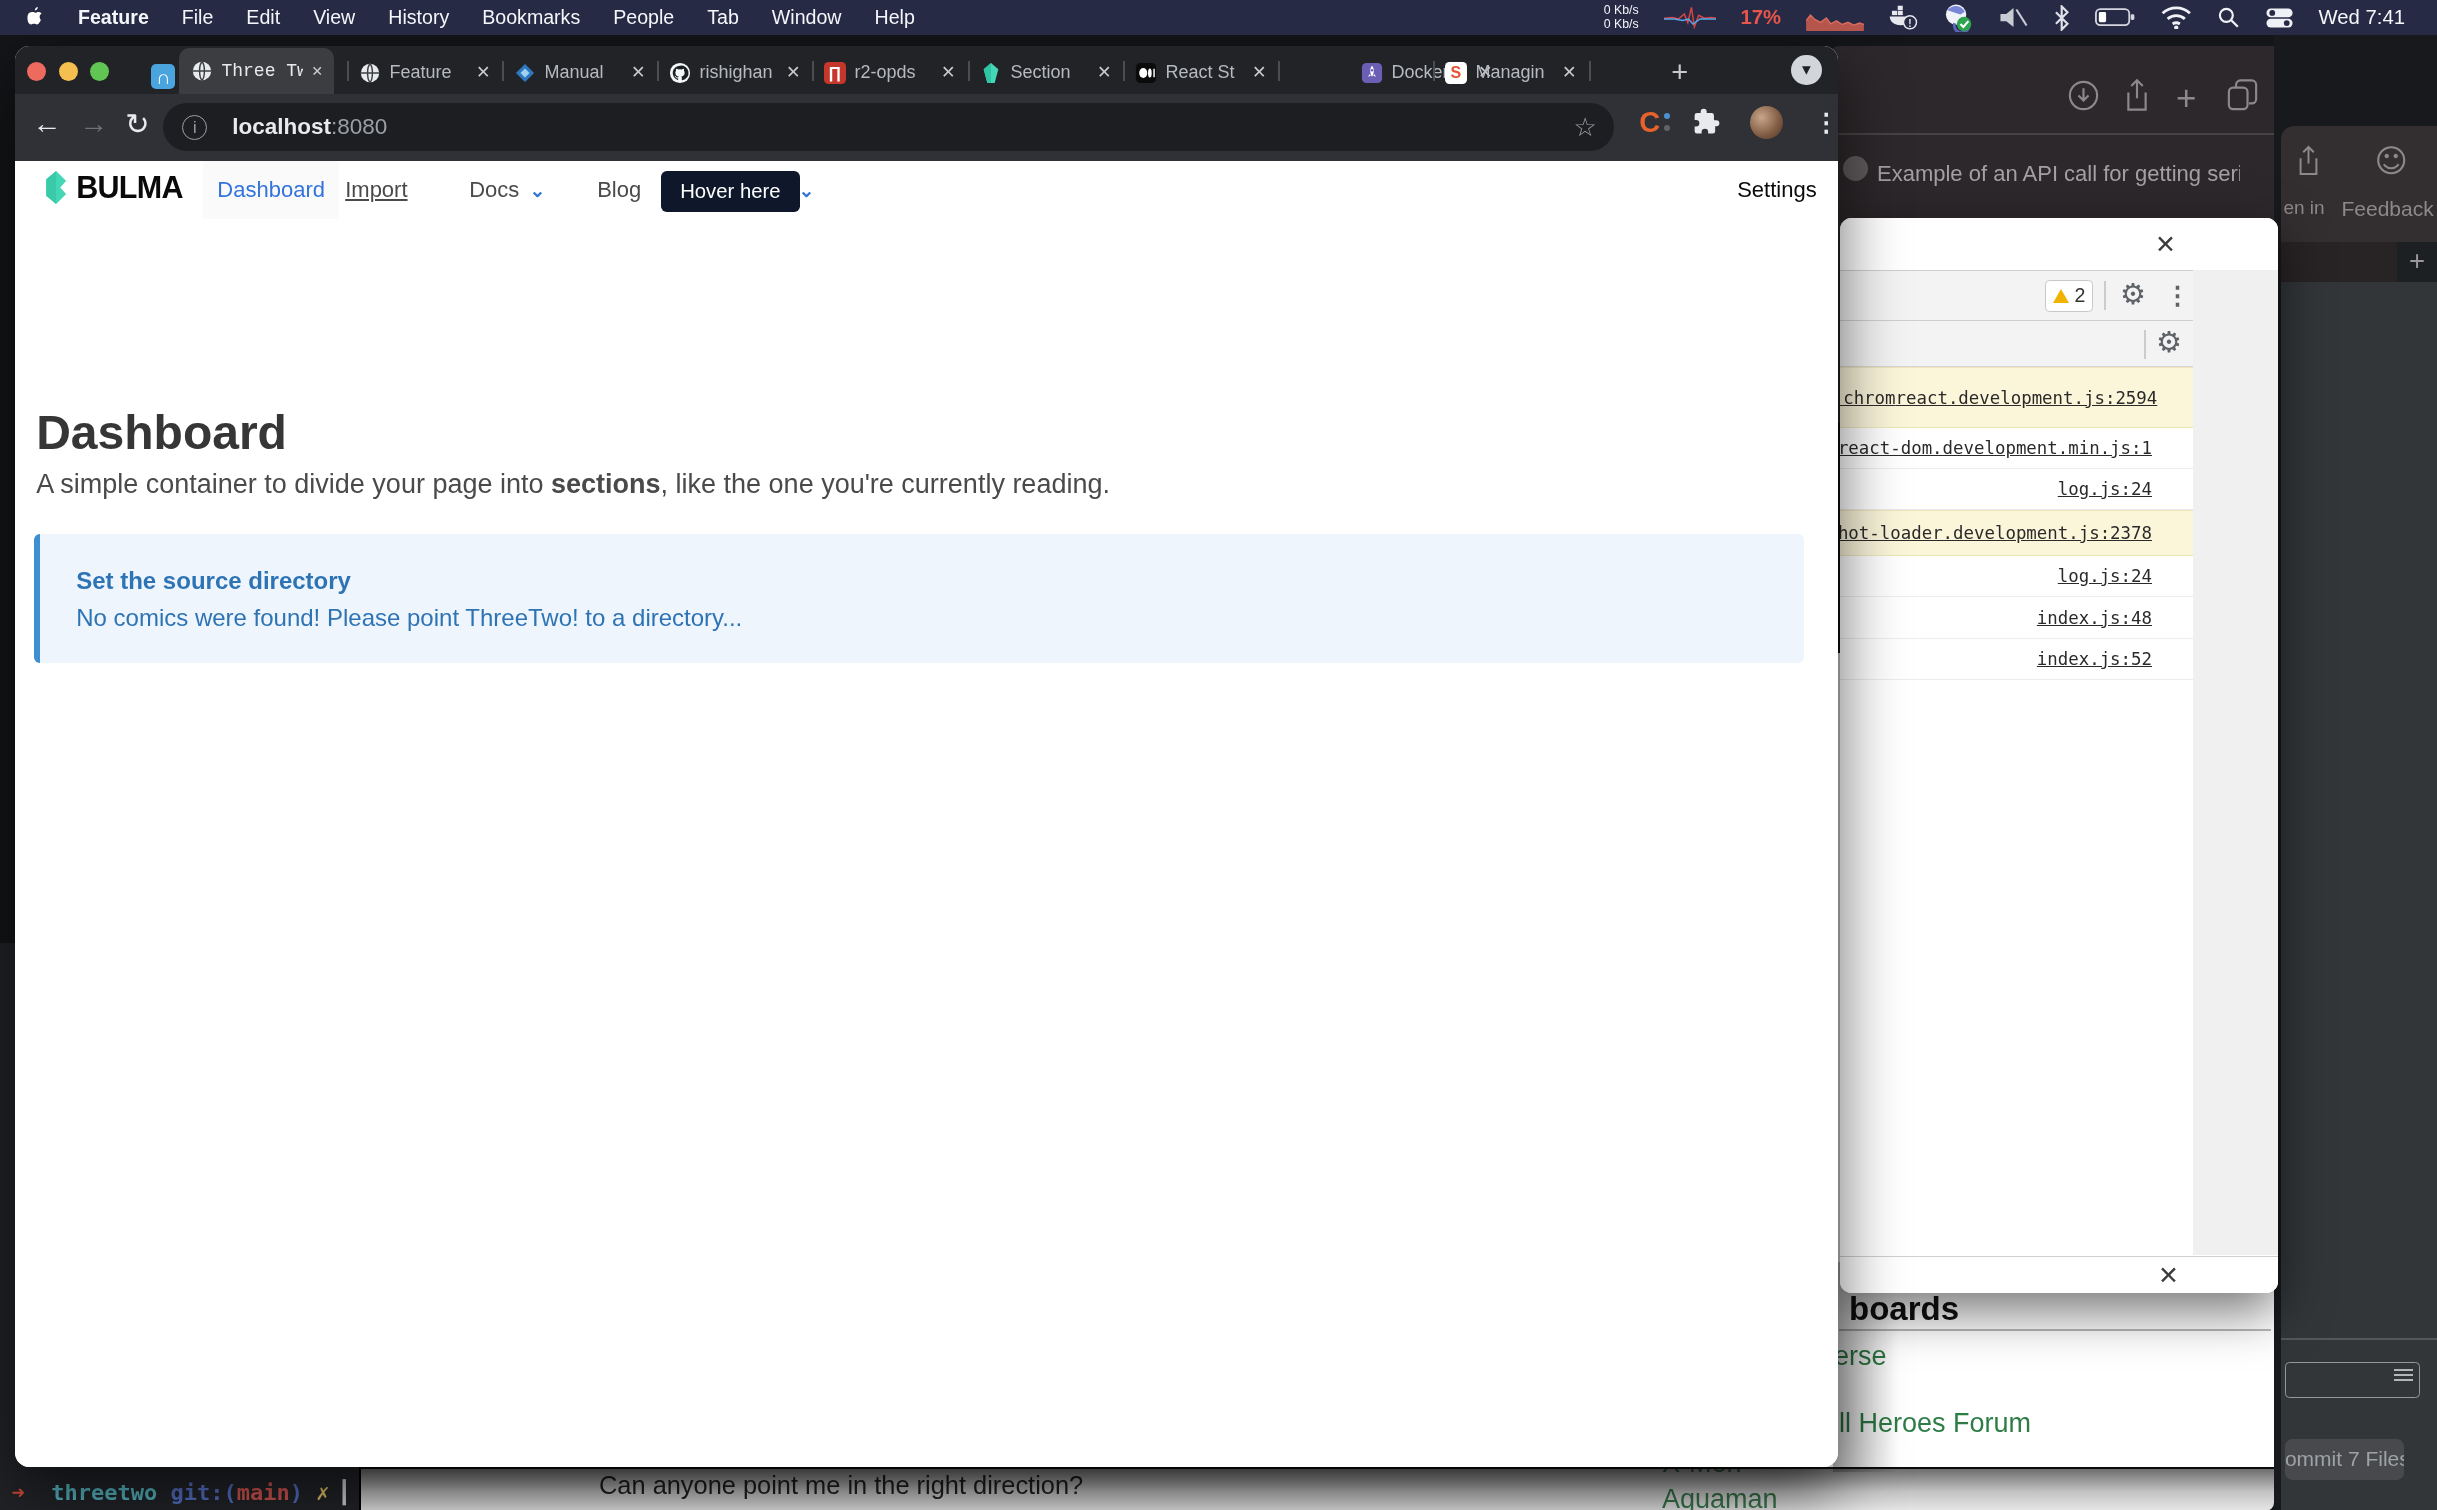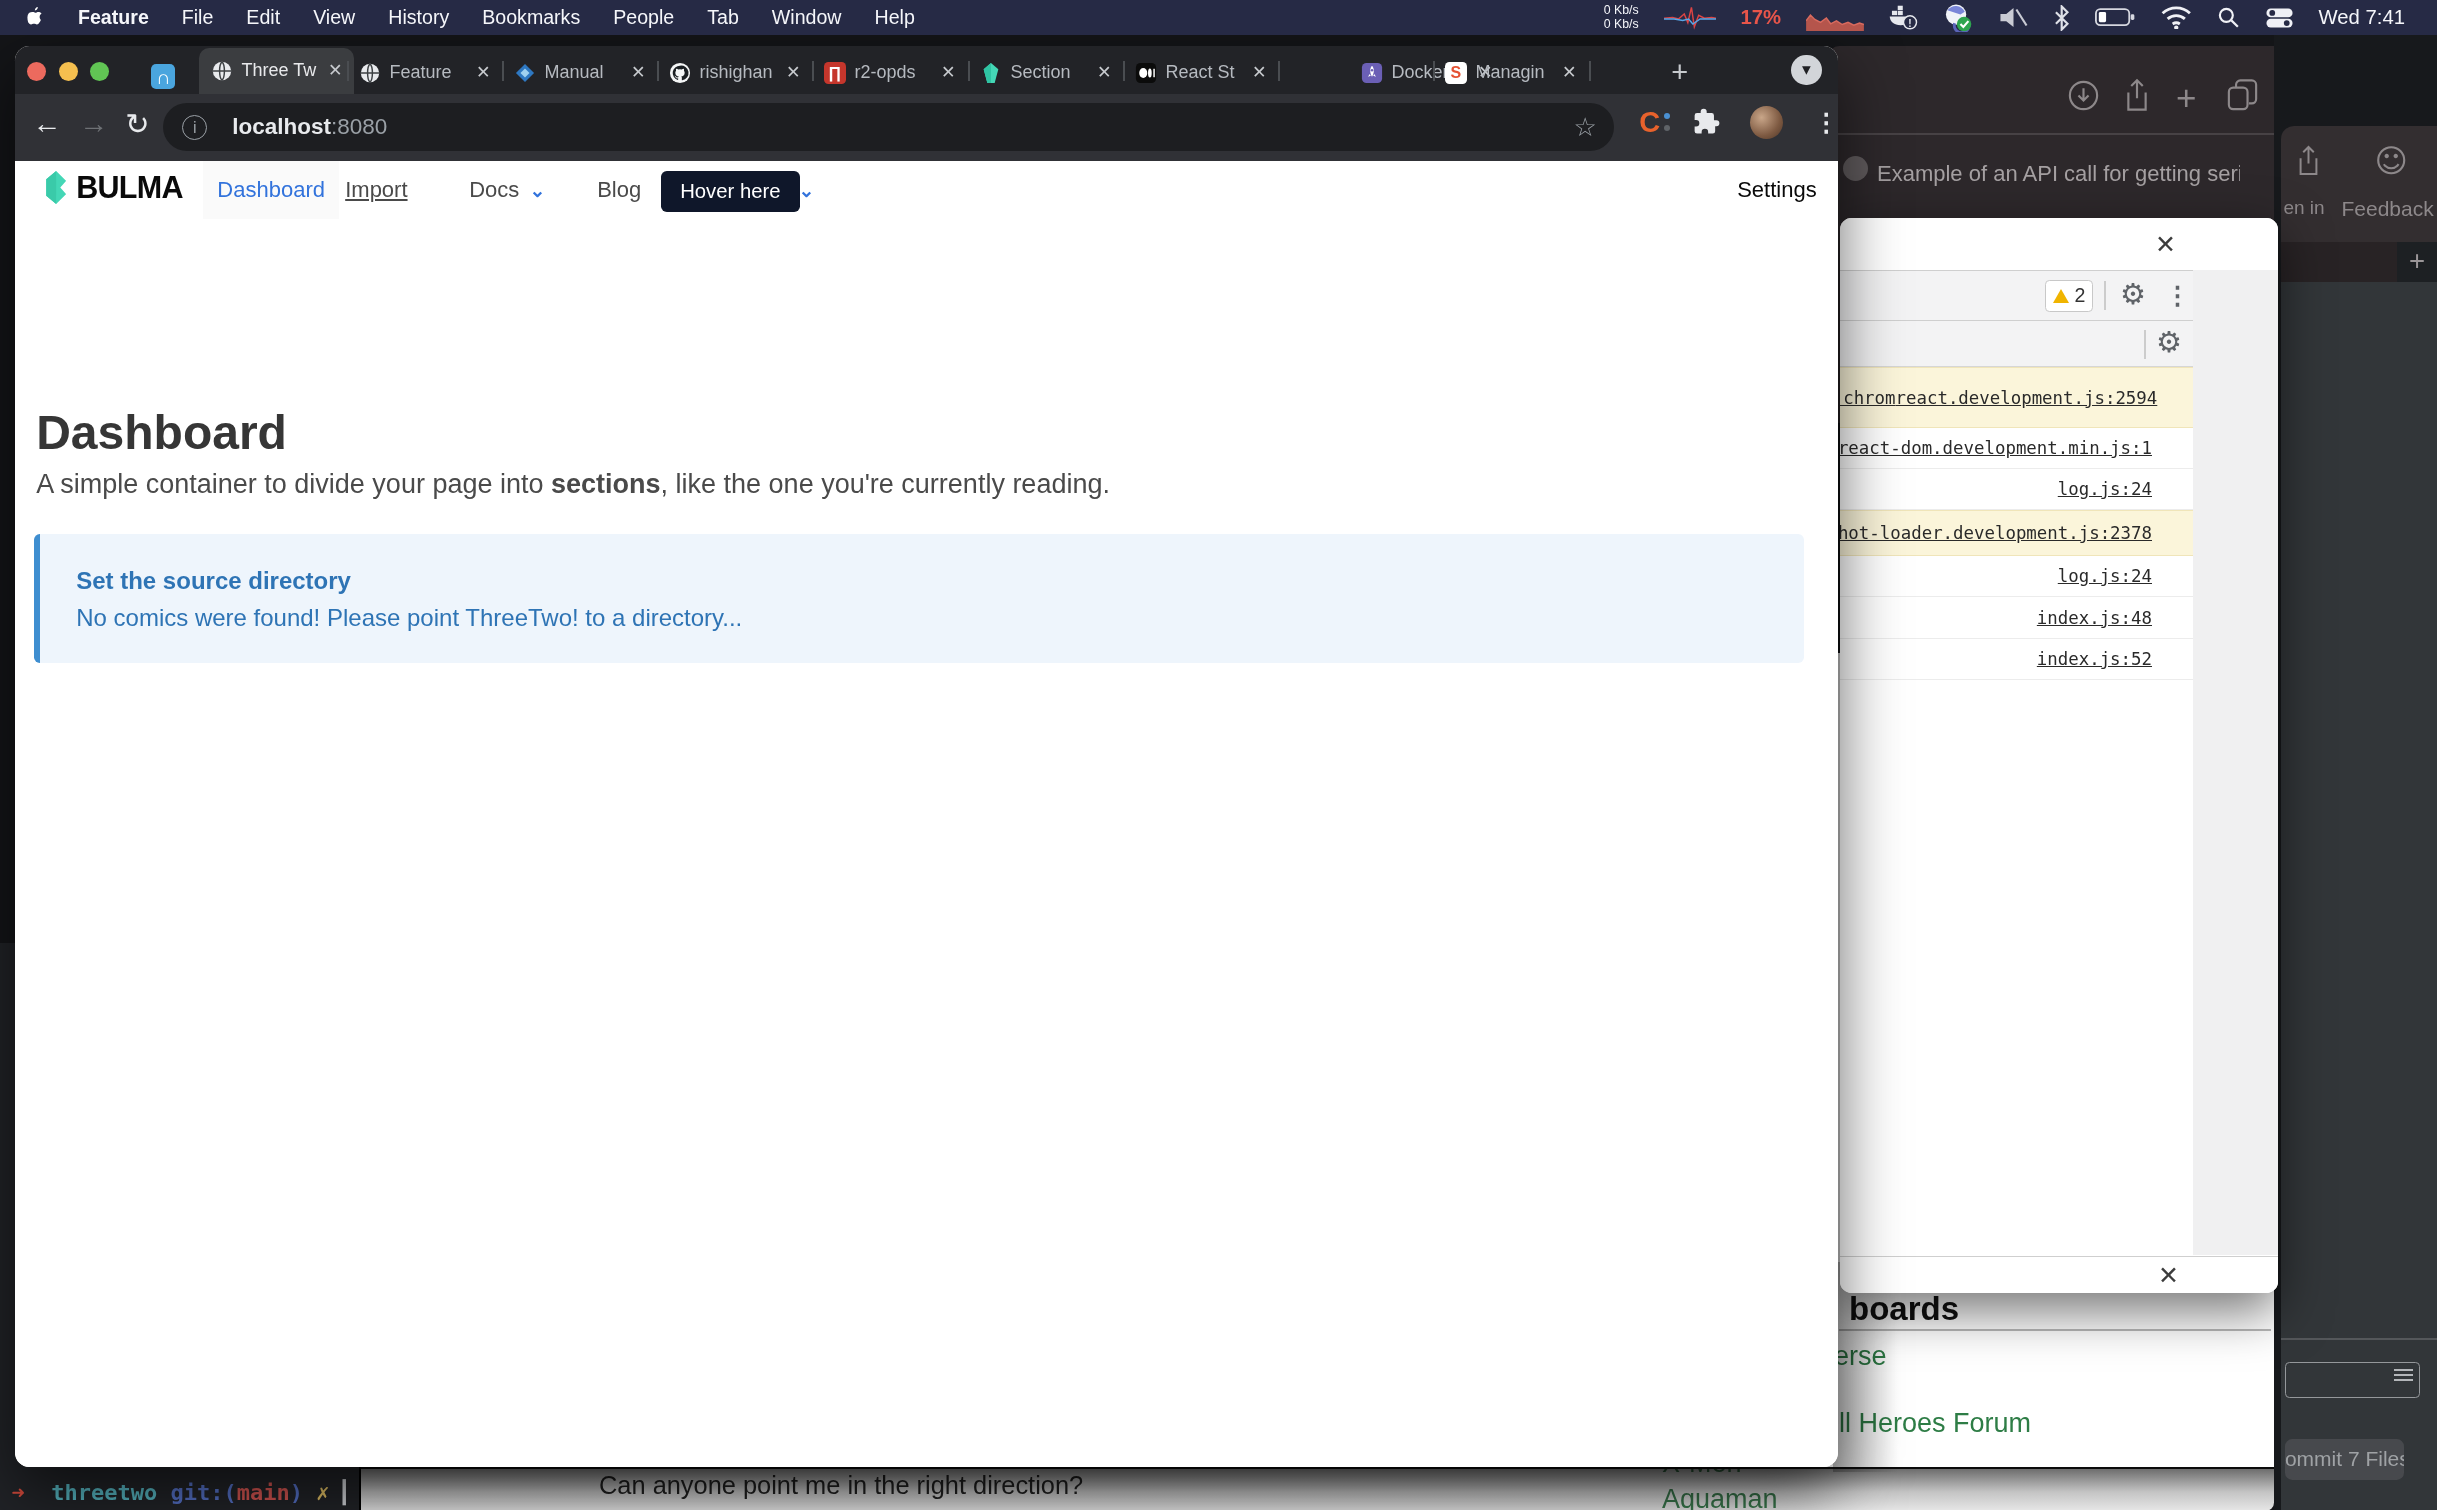--- a/index.html
+++ b/index.html
@@ -387,21 +387,21 @@
 
 <div id="chromewin" class="win">
 
   <div id="tabstrip">
     <span class="light l-red"></span>
     <span class="light l-yel"></span>
     <span class="light l-grn"></span>
 
     <span class="pintab">∩</span>
 
-    <div class="tab active" style="left:184px;">
+    <div class="tab active" style="left:164px;font-family:Liberation Mono, monospace;">
       <span class="fav">
         <svg viewBox="0 0 24 24" width="22" height="22">
             <circle cx="12" cy="12" r="10" fill="#e8eaed"></circle>
             <path d="M2 12h20M12 2c3.5 3 3.5 17 0 20M12 2c-3.5 3-3.5 17 0 20" stroke="#3c4043" stroke-width="1.6" fill="none"></path>
           </svg>
       </span>
       <span class="lbl">Three Tw</span>
       <span class="x">✕</span>
     </div>
 

